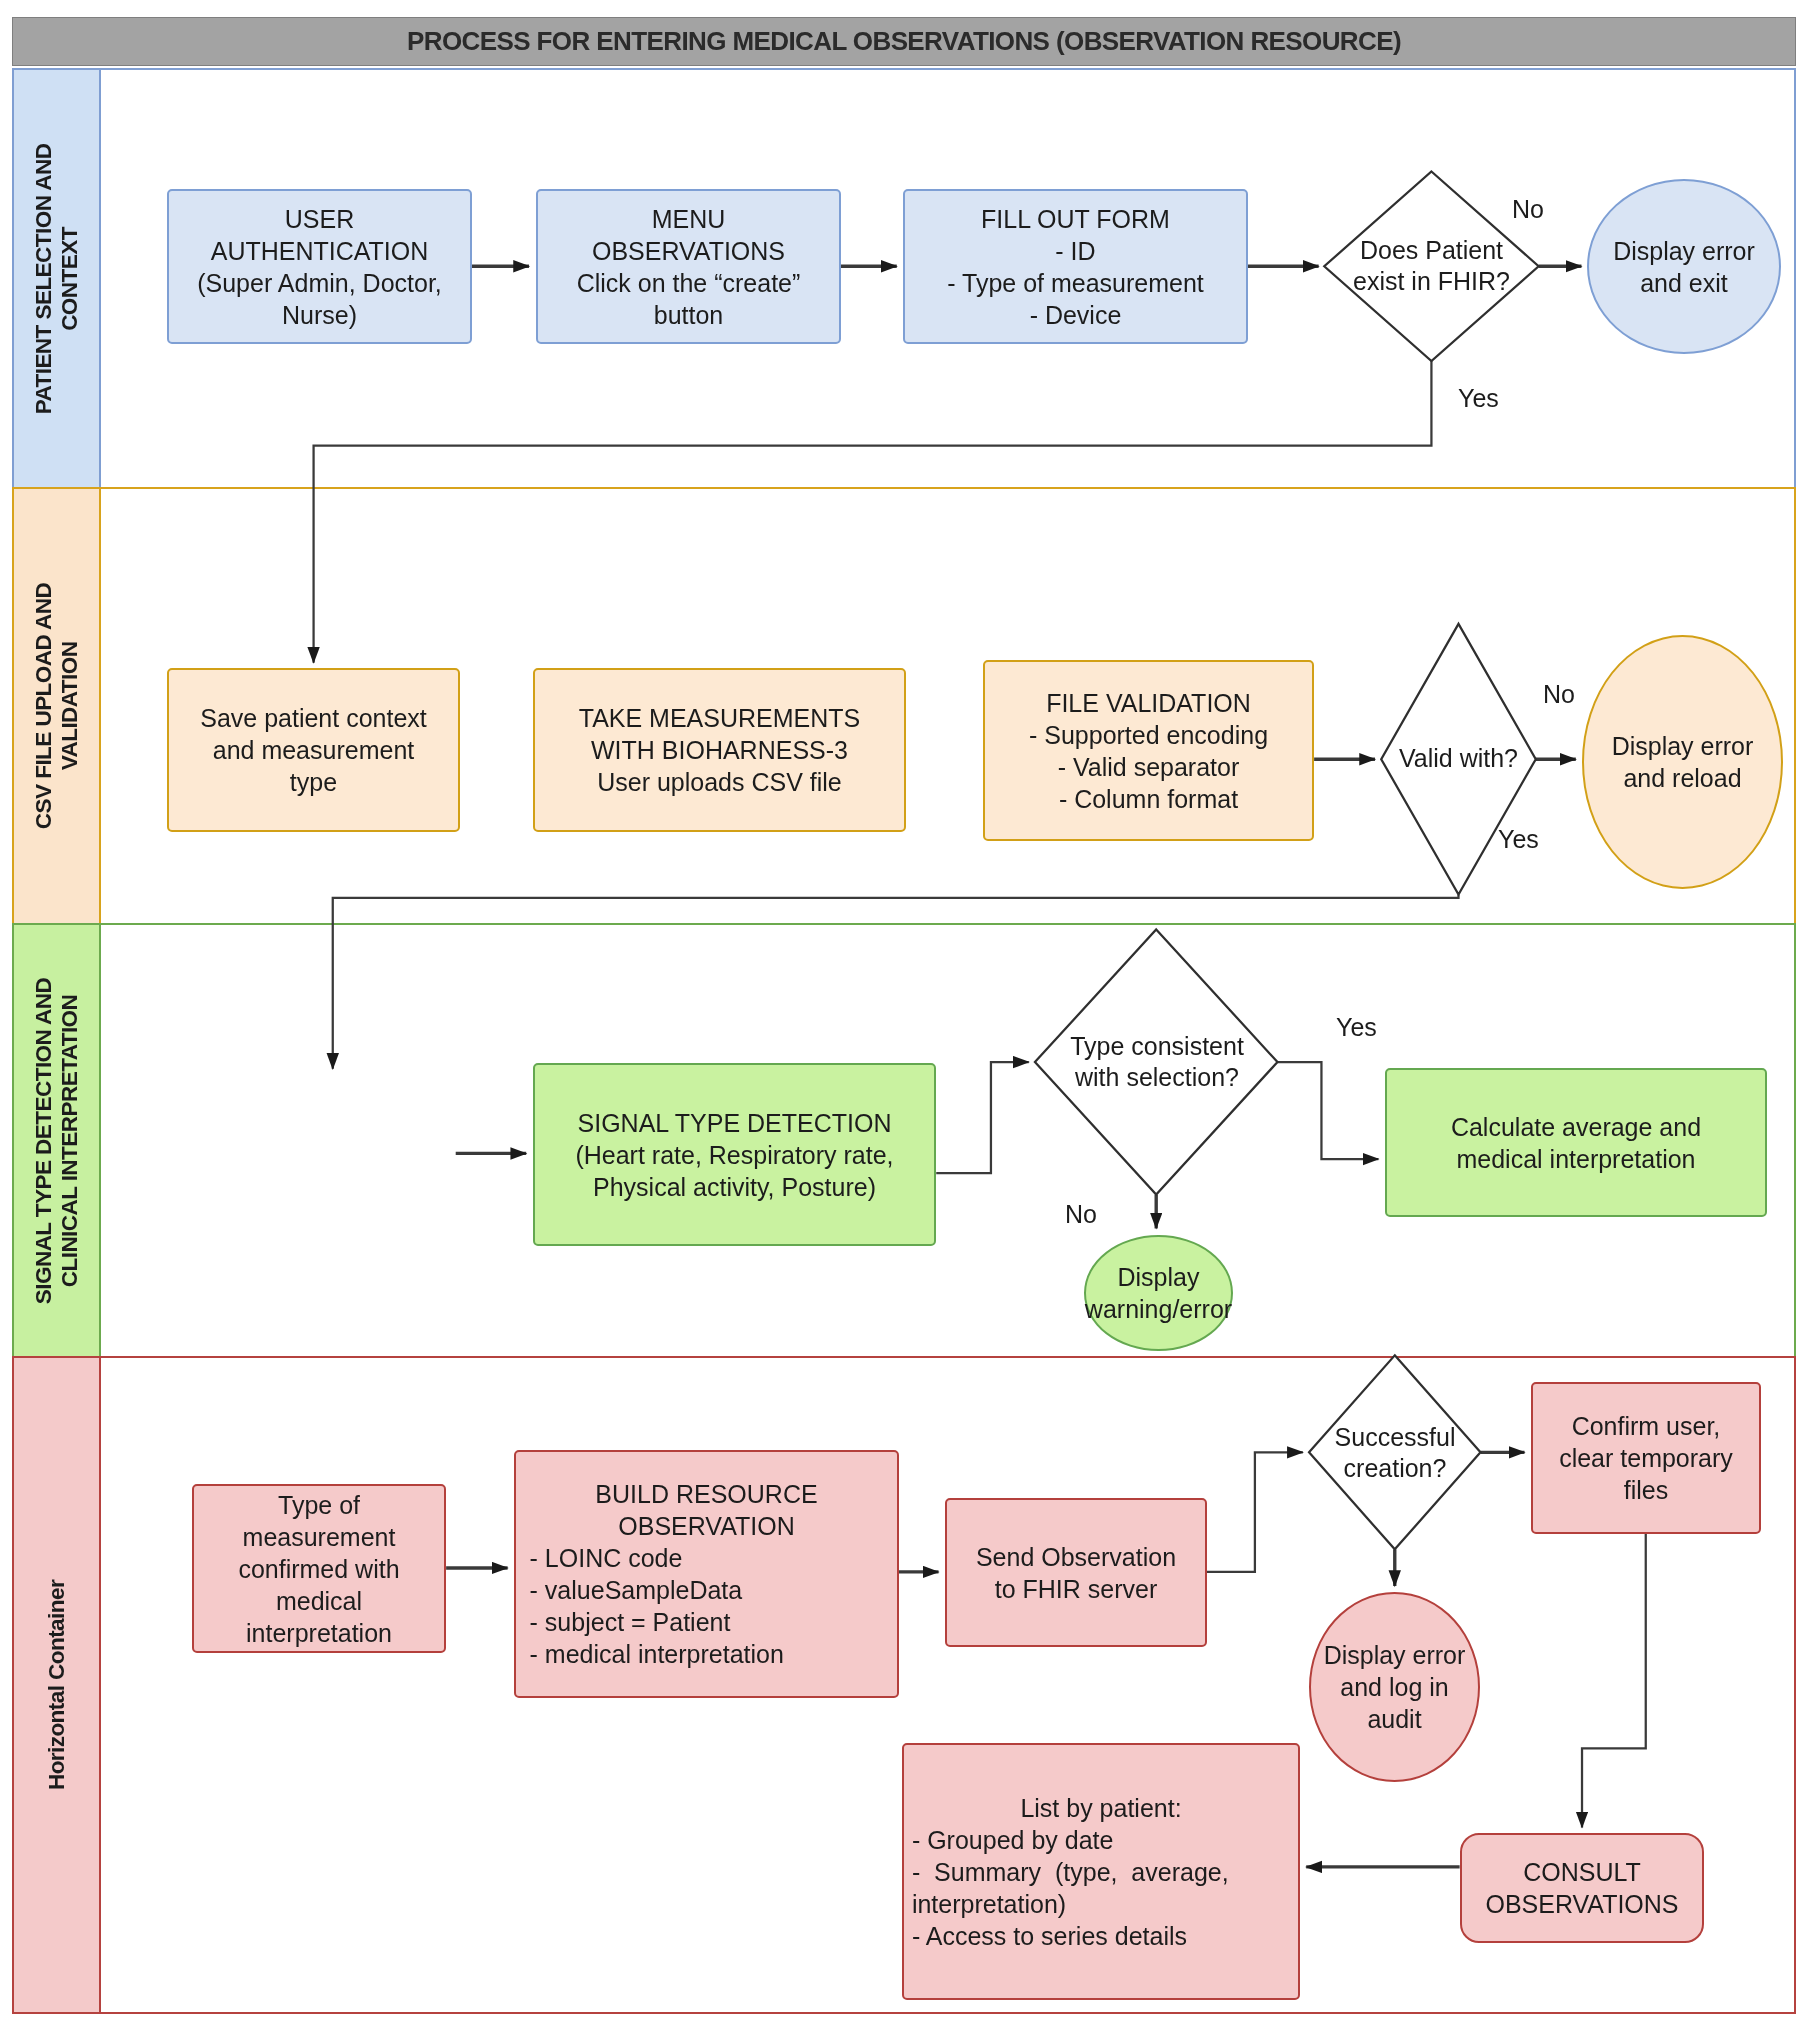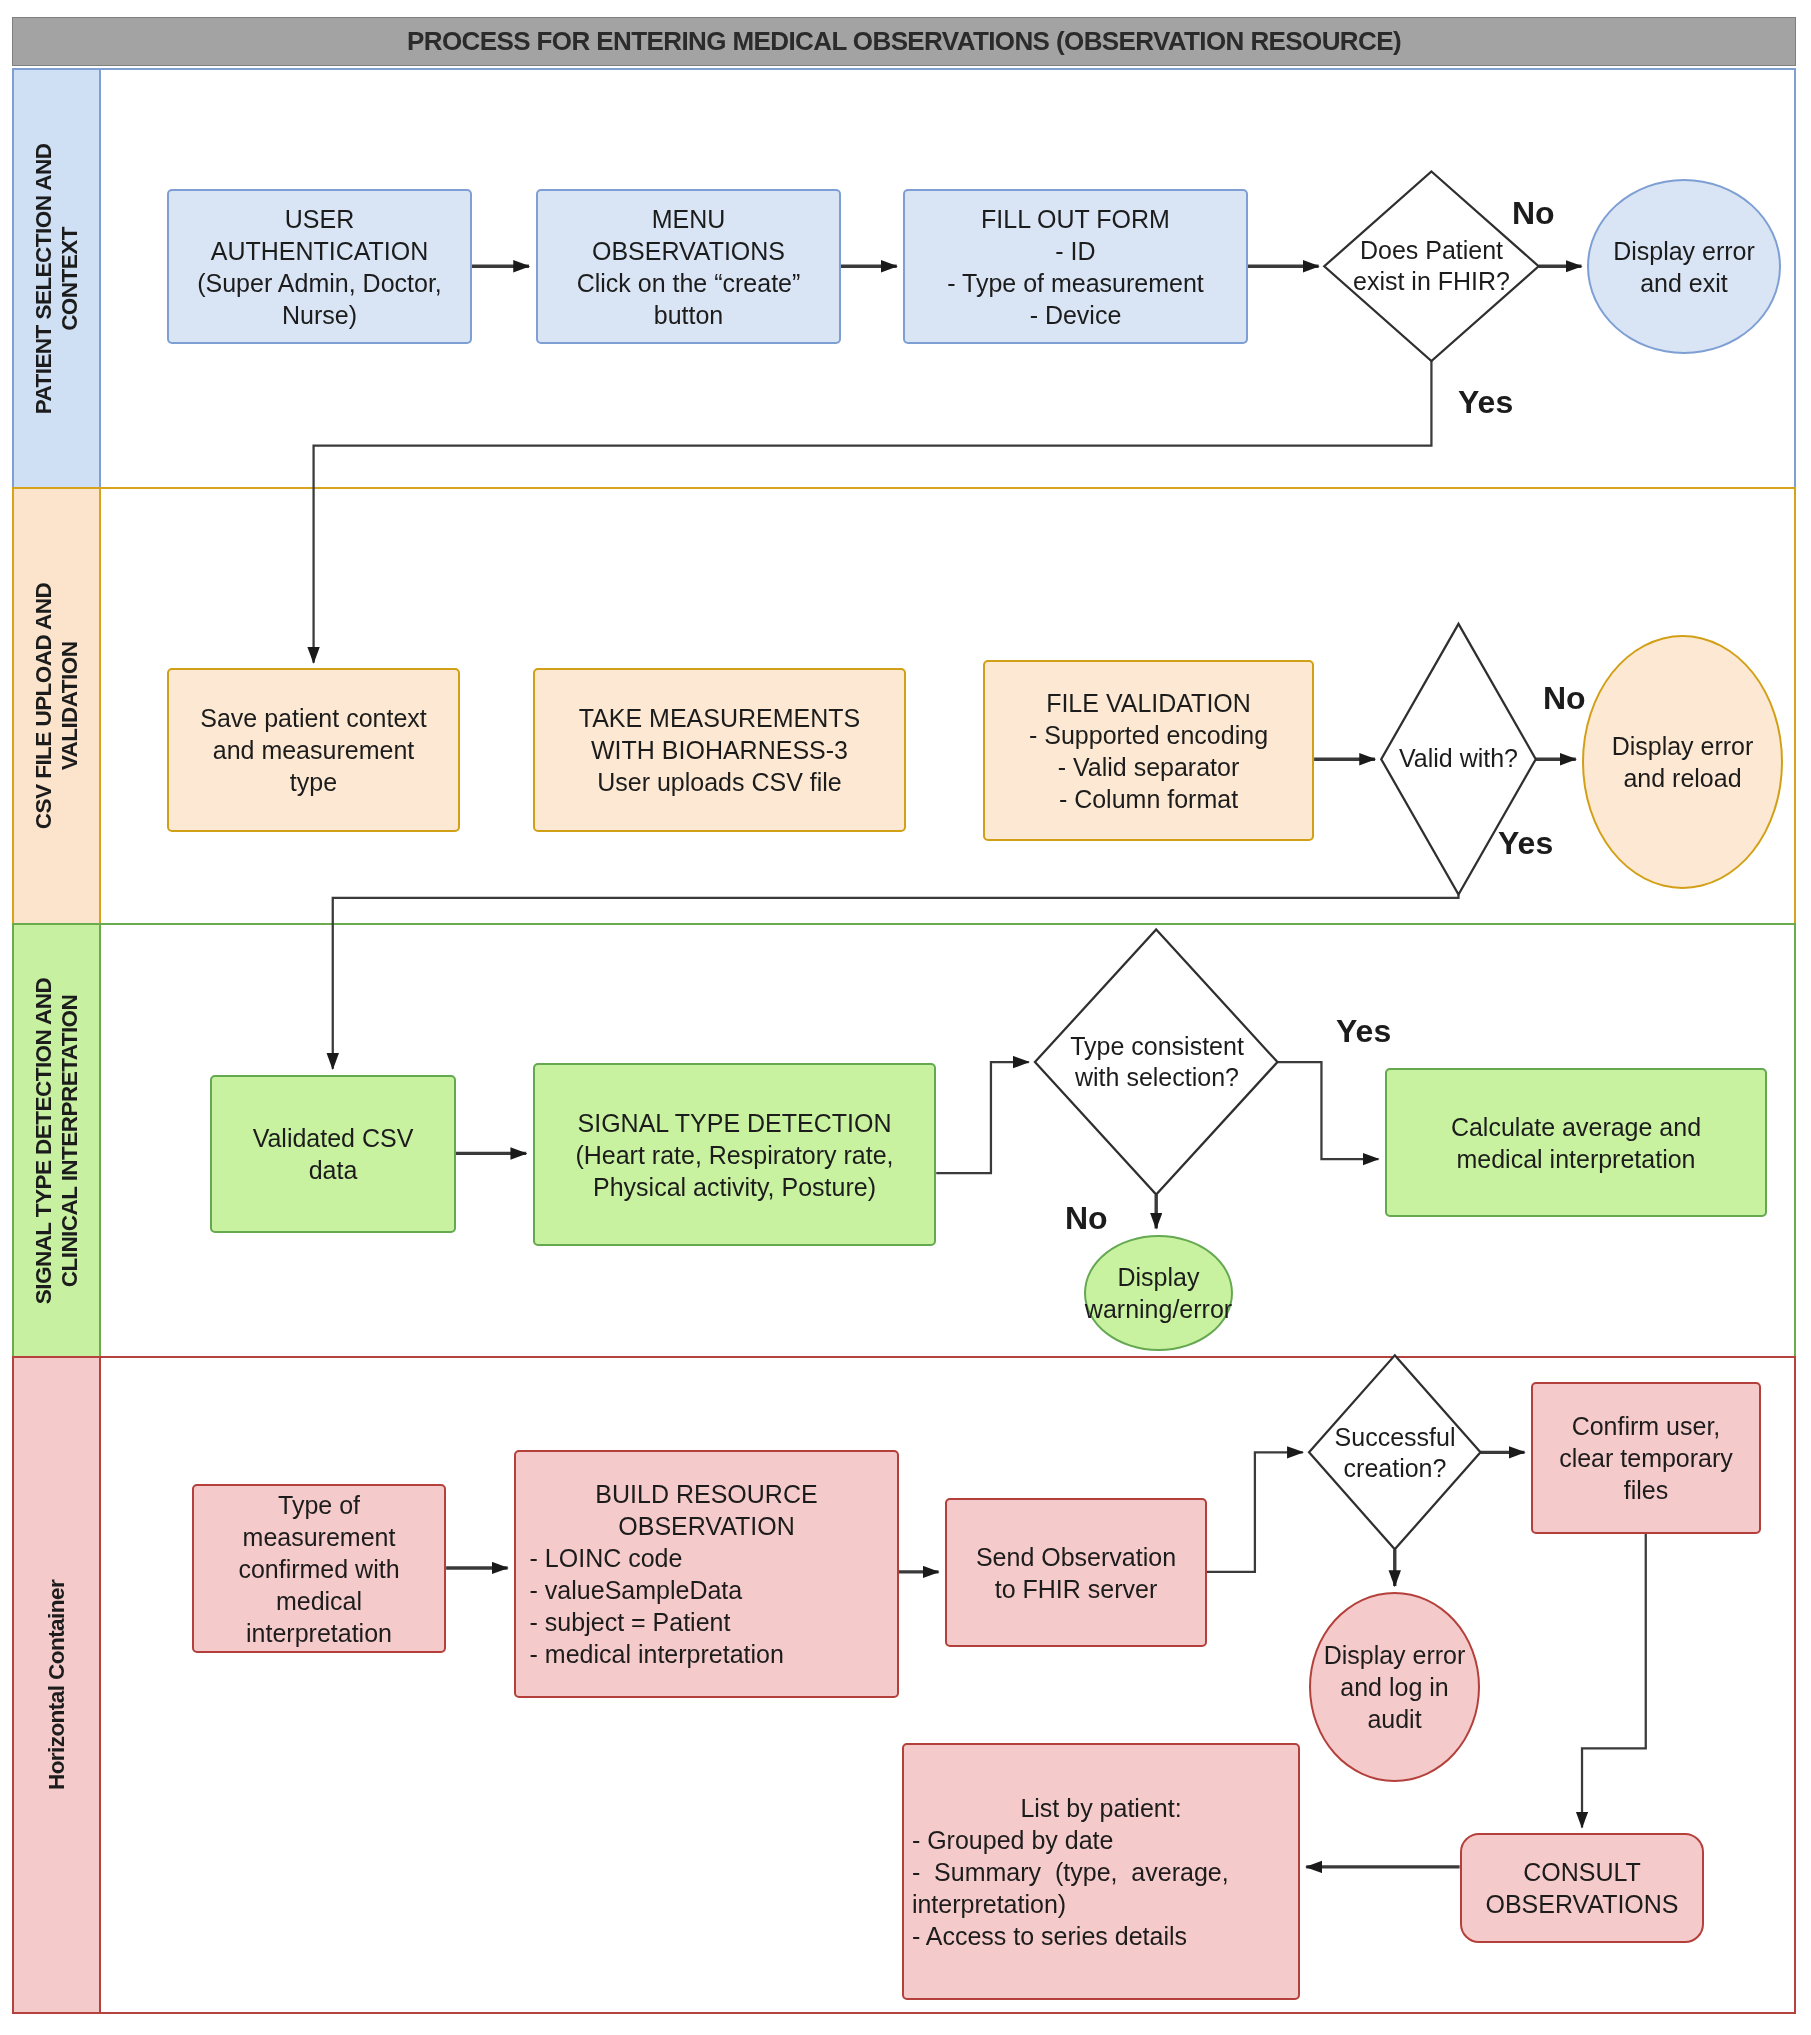--- a/index.html
+++ b/index.html
@@ -27,21 +27,21 @@
         font-size:25px;line-height:1.28;border-radius:5px;padding:4.5px 5.6px;}
   .nblue  {background:#d9e4f4;border:2.3px solid #7e9fd4;}
   .norange{background:#fde9d3;border:2.8px solid #d2a017;}
   .ngreen {background:#c9f2a0;border:2.3px solid #64a850;}
   .nred   {background:#f5caca;border:2.3px solid #b4403c;}
   .circle{border-radius:50%;}
   .ntitle{white-space:pre-line;text-align:center;width:100%;}
   .nbody-left{white-space:pre-wrap;text-align:left;width:100%;box-sizing:border-box;}
   .dtext{position:absolute;z-index:7;display:flex;align-items:center;justify-content:center;
          text-align:center;white-space:pre-line;font-size:25px;line-height:1.25;}
-  .elabel{position:absolute;z-index:7;font-size:32px;font-weight:bold;}
+  .elabel{position:absolute;z-index:7;font-size:25px;}
 </style>
 </head>
 <body>
 
 <div class="canvas">
 
   <div class="titlebar">PROCESS FOR ENTERING MEDICAL OBSERVATIONS (OBSERVATION RESOURCE)</div>
 
   <div class="lane lane-blue" style="top:68px;height:422px;z-index:1;">
     <div class="lane-labelcol">
@@ -125,22 +125,20 @@
   <div class="node norange" style="left:533px;top:668px;width:373px;height:164px;">TAKE MEASUREMENTS
 WITH BIOHARNESS-3
 User uploads CSV file</div>
   <div class="node norange" style="left:983px;top:660px;width:331px;height:181px;">FILE VALIDATION
 - Supported encoding
 - Valid separator
 - Column format</div>
   <div class="node norange circle" style="left:1582px;top:635px;width:201px;height:254px;">Display error
 and reload</div>
 
-  <div class="node ngreen" style="left:210px;top:1075px;width:246px;height:158px;">Validated CSV
-data</div>
   <div class="node ngreen" style="left:533px;top:1063px;width:403px;height:183px;">SIGNAL TYPE DETECTION
 (Heart rate, Respiratory rate,
 Physical activity, Posture)</div>
   <div class="node ngreen" style="left:1385px;top:1068px;width:382px;height:149px;">Calculate average and
 medical interpretation</div>
   <div class="node ngreen circle" style="left:1084px;top:1235px;width:149px;height:116px;">Display
 warning/error</div>
 
   <div class="node nred" style="left:192px;top:1484px;width:254px;height:169px;">Type of
 measurement

